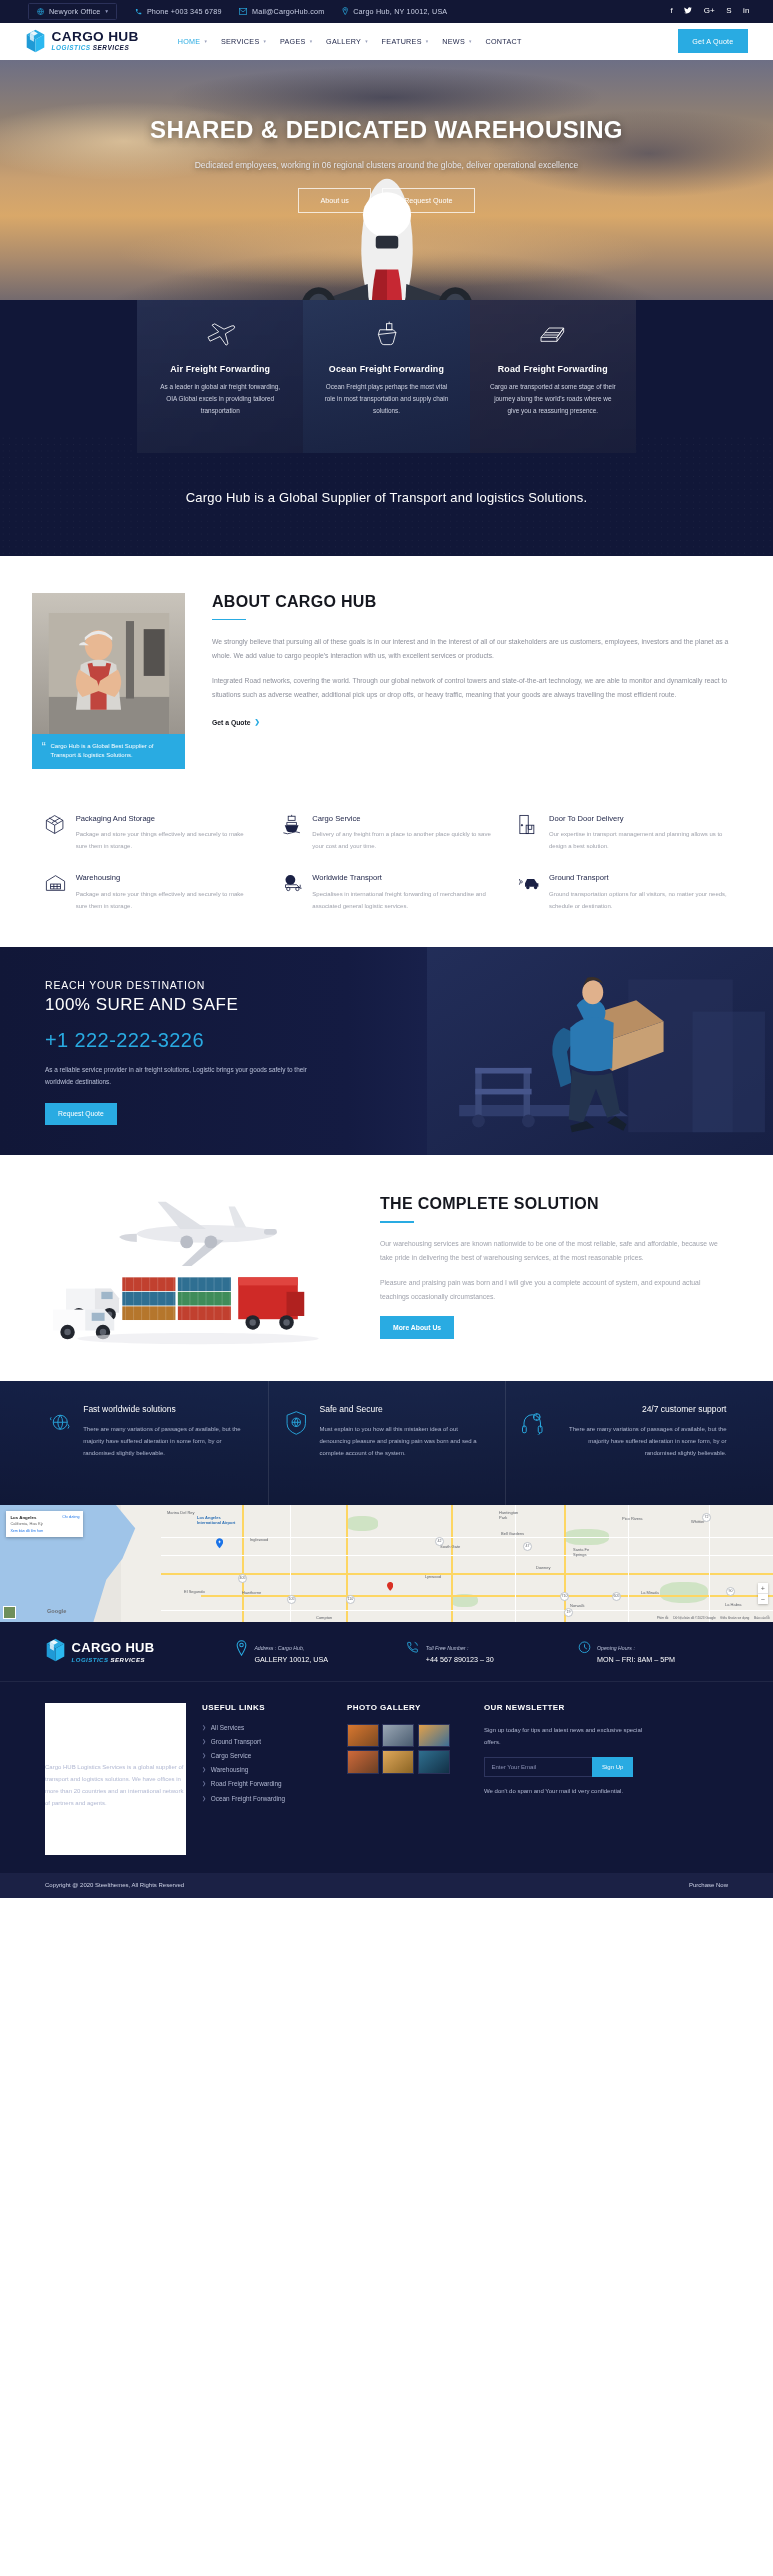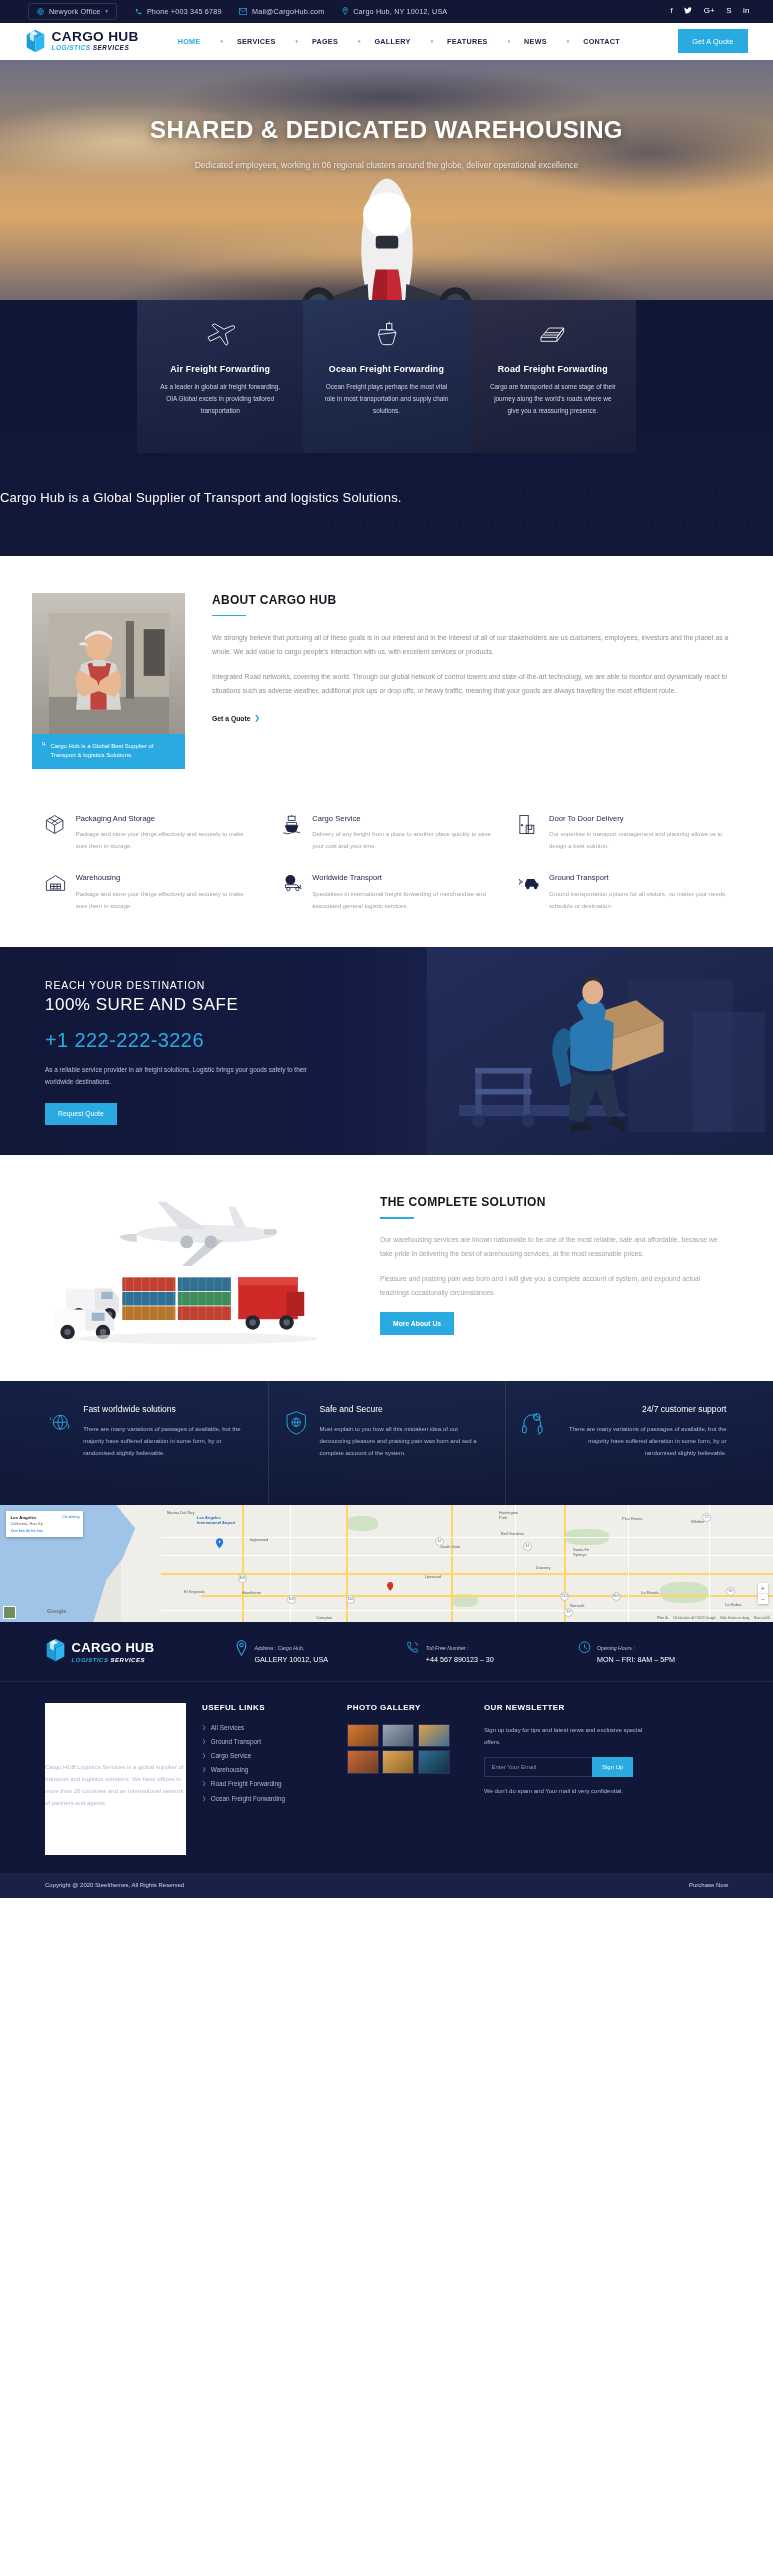--- a/index.html
+++ b/index.html
@@ -34,22 +34,22 @@
   .navbar .wrap { display:flex; align-items:center; width:749px; padding:0 13px; }
   .logo { display:flex; align-items:center; gap:5.6px; }
   .logo-mark { width:21px; height:24px; position:relative; }
   .logo-txt { line-height:1; }
   .logo-txt .l1 { font-size:13.7px; font-weight:bold; color:#11173a; letter-spacing:0.3px; }
   .logo-txt .l2 { font-size:6.4px; font-weight:bold; font-style:italic; letter-spacing:0.5px; margin-top:1.6px;}
   .logo-txt .l2 .a { color:#29abe2; }
   .logo-txt .l2 .b { color:#11173a; }
   .mainmenu { display:flex; align-items:center; gap:13.7px; margin-left:39px; flex:1; }
   .mainmenu a {
-    font-size:7.2px; font-weight:bold; color:#1b2145; text-decoration:none;
-    letter-spacing:0.3px; display:flex; align-items:center; gap:20px; cursor:pointer;
+    font-size:7.2px; font-weight:normal; color:#1b2145; text-decoration:none;
+    letter-spacing:0.3px; display:flex; align-items:center; gap:4px; cursor:pointer;
   }
   .mainmenu a.active { color:#29abe2; }
   .mainmenu a .caret { color:#9aa0bb; font-size:4.8px; }
   .quote-btn {
     background:#29abe2; color:#fff; font-size:7.2px; border:none;
     padding:7.2px 14.5px; cursor:pointer; letter-spacing:0.2px;
   }
 
   
   .hero {
@@ -92,21 +92,21 @@
     flex:1; height:153px; padding:17.7px 13px 0; text-align:center; color:#fff;
     position:relative; overflow:hidden;
   }
   .svc-card:nth-child(1){ background:linear-gradient(180deg,rgba(30,38,72,.88),rgba(22,28,58,.92)), linear-gradient(120deg,#5b6a86,#2d3650);}
   .svc-card:nth-child(2){ background:linear-gradient(180deg,rgba(34,44,80,.82),rgba(24,32,64,.9)), linear-gradient(120deg,#3f5f7d,#1f3350);}
   .svc-card:nth-child(3){ background:linear-gradient(180deg,rgba(32,38,70,.86),rgba(22,28,58,.92)), linear-gradient(120deg,#7b5c4a,#35303c);}
   .svc-icon { height:34px; display:flex; align-items:center; justify-content:center; }
   .svc-card h3 { font-size:8.9px; font-weight:600; margin-top:13px; letter-spacing:0.2px; }
   .svc-card p { font-size:6.4px; color:#cfd3e2; line-height:1.9; margin-top:6.4px; padding:0 4.8px; }
 
-  .tagline { padding:34px 0 47px; }
+  .tagline { text-align:center; padding:34px 0 47px; }
   .tagline h2 { color:#fff; font-size:13px; font-weight:500; line-height:1.7; letter-spacing:0.2px; }
   .cards-band .dots {
     position:absolute; left:0; right:0; bottom:0; height:121px; opacity:.05;
     background-image:radial-gradient(#fff 0.8px, transparent 0.8px);
     background-size:6.4px 6.4px;
   }
 
   
   .about { padding:37px 0 24px; background:#fff; }
   .about .wrap { display:flex; gap:27px; }
@@ -118,21 +118,21 @@
     background:linear-gradient(180deg,#c9c4bb,#9a958e);
     position:relative; overflow:hidden;
   }
   .worker { position:absolute; left:50%; bottom:0; transform:translateX(-50%); }
   .about-badge {
     background:#29abe2; color:#fff; padding:8px 9.7px; font-size:6px;
     line-height:1.6; display:flex; gap:4.8px; align-items:flex-start;
   }
   .about-badge .q { font-size:12px; line-height:.9; opacity:.85; }
   .about-txt { flex:1; }
-  .sec-title { font-size:12px; font-weight:bold; color:#15171f; letter-spacing:0.3px; }
+  .sec-title { font-size:16px; font-weight:bold; color:#15171f; letter-spacing:0.3px; }
   .sec-rule { width:34px; height:1.6px; background:#29abe2; margin:8px 0 14.5px; }
   .about-txt p { font-size:6.8px; color:#8d909b; line-height:2.05; margin-bottom:11.3px; }
   .link-quote { font-size:6.8px; color:#15171f; font-weight:600; cursor:pointer; display:inline-flex; gap:4px; align-items:center;}
   .link-quote .ar { color:#29abe2; font-size:6.4px; }
 
   
   .featgrid { padding:21px 0 35px; background:#fff; }
   .featgrid .wrap { display:grid; grid-template-columns:repeat(3,1fr); gap:21px 27px; padding:0 13px;}
   .feat { display:flex; gap:9.7px; }
   .feat-ic { width:21px; flex:none; color:#1b2145; }
@@ -377,20 +377,24 @@
       <ellipse cx="125" cy="178" rx="22" ry="26" fill="#21262e"></ellipse>
       <ellipse cx="125" cy="178" rx="14" ry="18" fill="#3a4150"></ellipse>
       <ellipse cx="295" cy="178" rx="22" ry="26" fill="#21262e"></ellipse>
       <ellipse cx="295" cy="178" rx="14" ry="18" fill="#3a4150"></ellipse>
       <path d="M196 232 L186 250 L234 250 L224 232 Z" fill="#21262e"></path>
     </svg>
   </div>
   <div class="hero-content">
     <h1>SHARED &amp; DEDICATED WAREHOUSING</h1>
     <p>Dedicated employees, working in 06 regional clusters around the globe, deliver operational excellence</p>
+    <div class="hero-btns">
+      <button>About us</button>
+      <button>Request Quote</button>
+    </div>
   </div>
 </div>
 
 <div class="cards-band">
   <div class="dots"></div>
   <div class="cards-strip">
 
     <div class="svc-card">
       <div class="svc-icon">
         <svg width="32" height="27" viewBox="0 0 48 40" fill="none" stroke="#ffffff" stroke-width="1.3">

